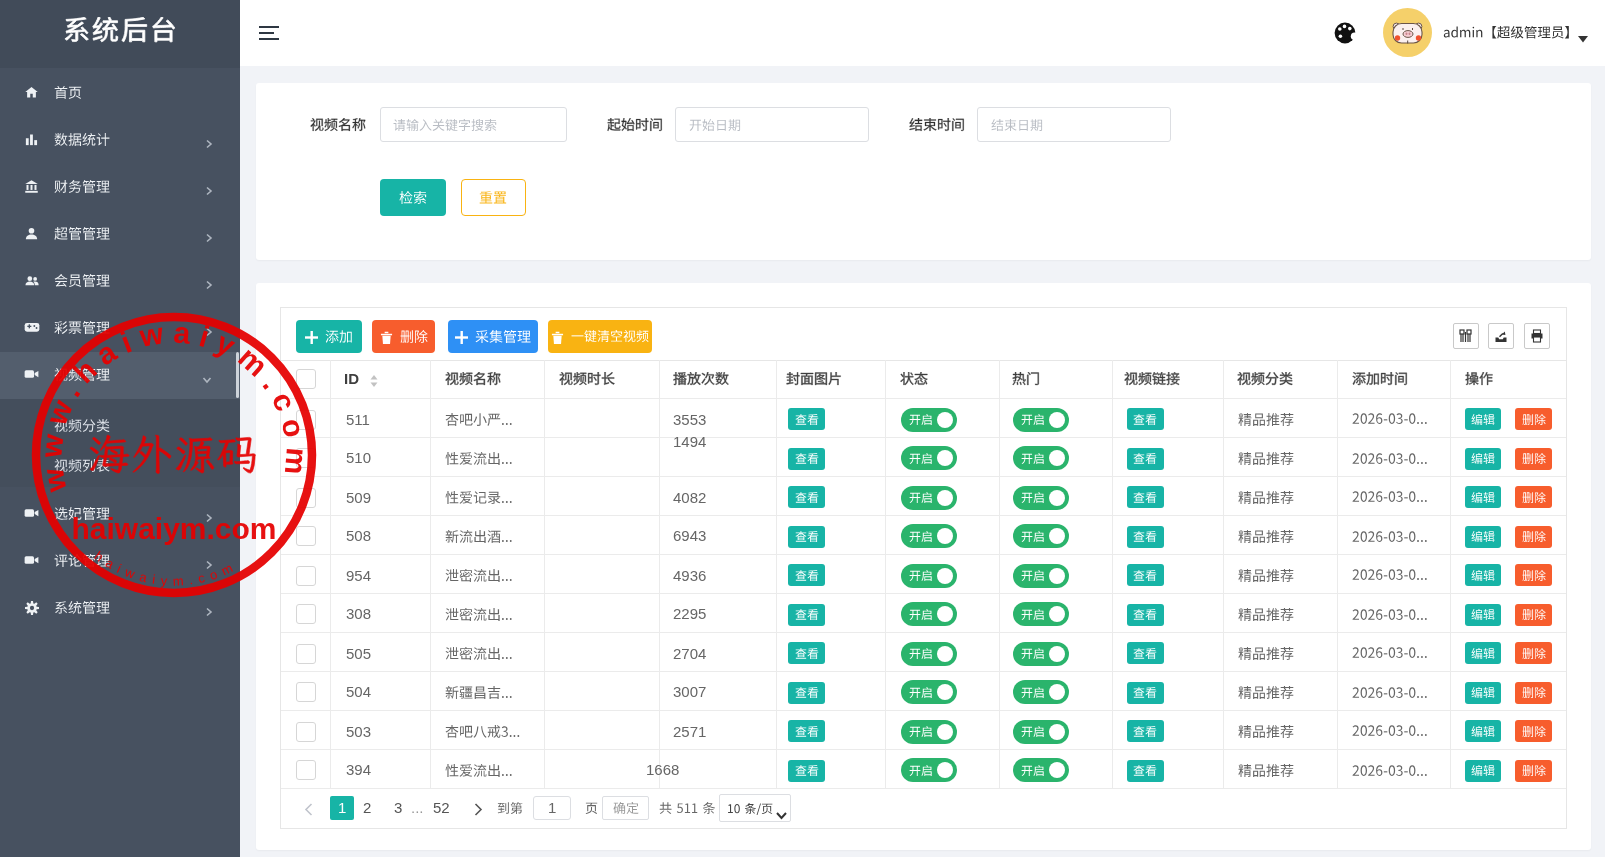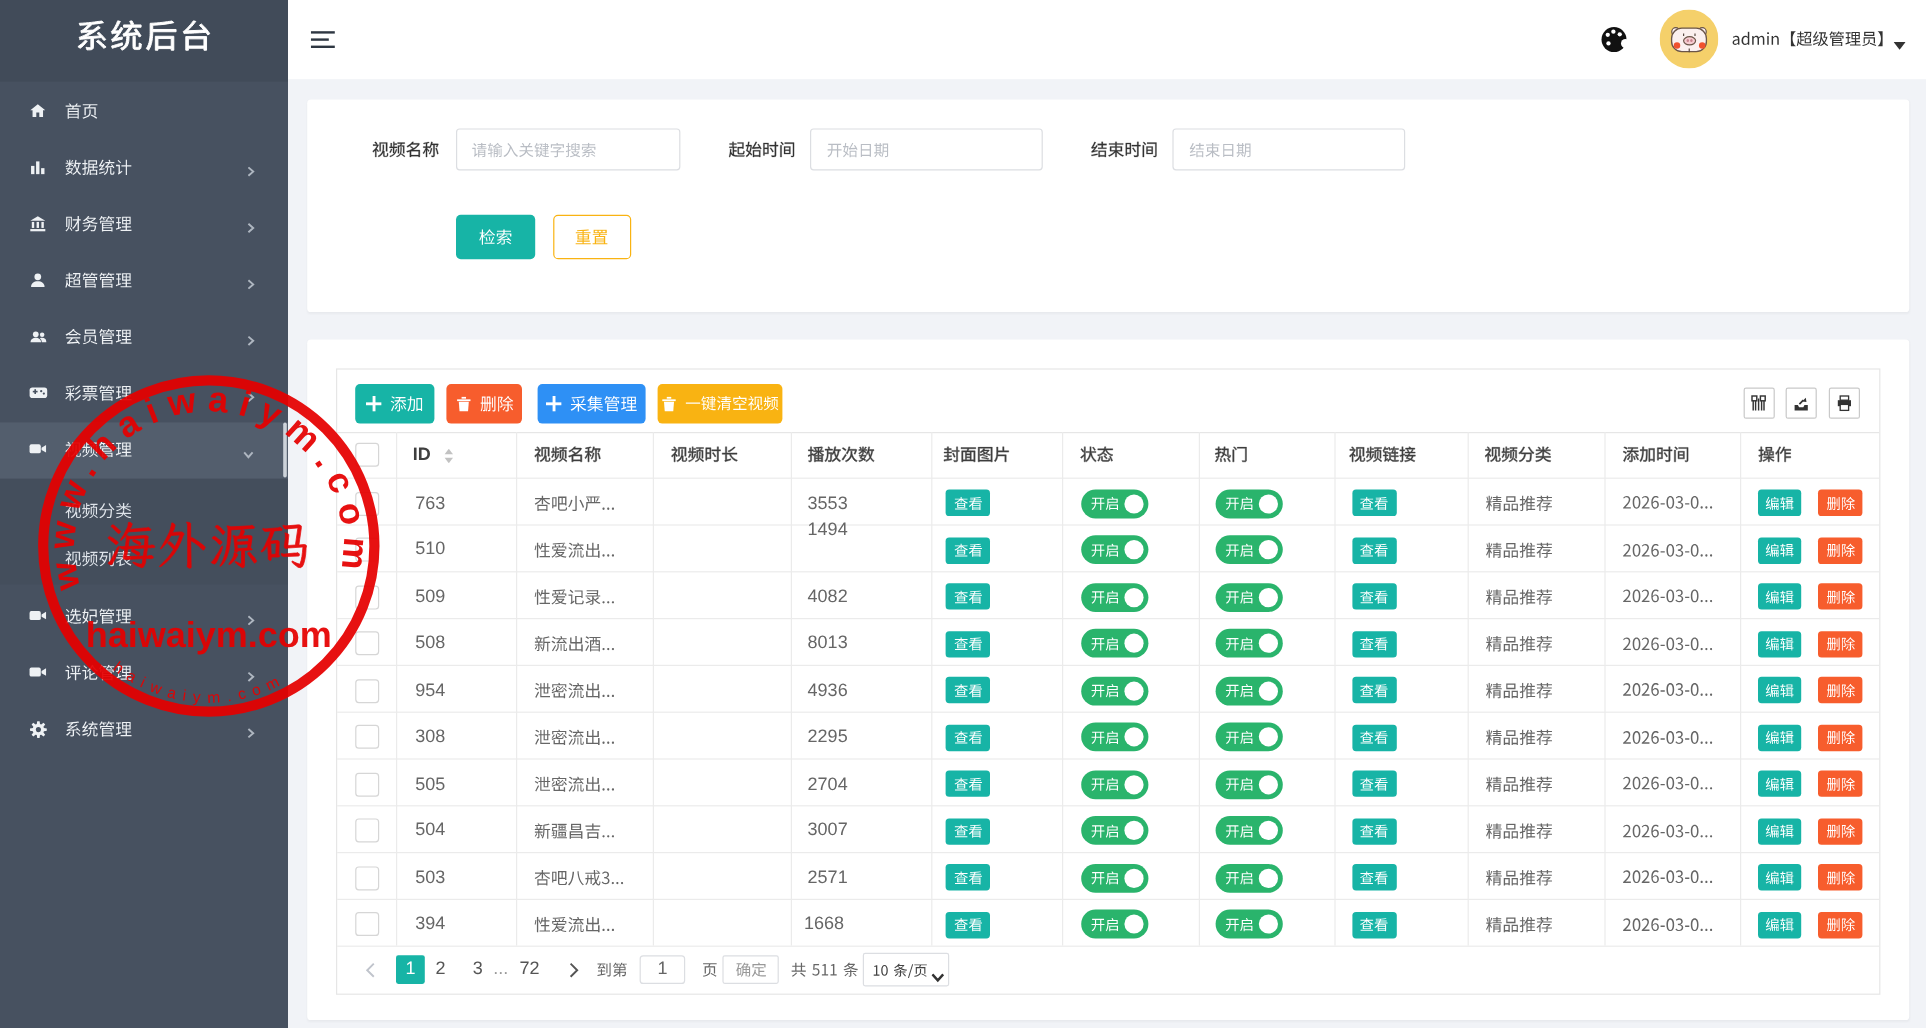--- a/index.html
+++ b/index.html
@@ -616,21 +616,21 @@
       <use href="#g49" x="300"></use>
     </svg>
   </div>
 <div class="abs" style="left:1465.0px;top:372.0px">
     <svg class="ct" width="28.0" height="14" viewBox="0 -84 200 100" fill="#3f3f3f" stroke="#3f3f3f" stroke-width="2.6">
       <use href="#g81" x="0"></use>
       <use href="#g82" x="100"></use>
     </svg>
   </div>
 <div class="abs cb" style="left:296px;top:410px"></div>
-<div class="abs num" style="left:346px;top:412px">763</div>
+<div class="abs num" style="left:346px;top:412px">511</div>
 <div class="abs" style="left:445.0px;top:412.5px">
     <svg class="ct" width="67.7" height="14" viewBox="0 -84 483 100" fill="#666">
       <use href="#g83" x="0"></use>
       <use href="#g84" x="100"></use>
       <use href="#g85" x="200"></use>
       <use href="#g86" x="300"></use>
       <use href="#g87" x="400"></use>
       <use href="#g87" x="428"></use>
       <use href="#g87" x="456"></use>
     </svg>
@@ -874,21 +874,21 @@
     <svg class="ct" width="67.7" height="14" viewBox="0 -84 483 100" fill="#666">
       <use href="#g108" x="0"></use>
       <use href="#g104" x="100"></use>
       <use href="#g105" x="200"></use>
       <use href="#g109" x="300"></use>
       <use href="#g87" x="400"></use>
       <use href="#g87" x="428"></use>
       <use href="#g87" x="456"></use>
     </svg>
   </div>
-<div class="abs num" style="left:673px;top:528px">8013</div>
+<div class="abs num" style="left:673px;top:528px">6943</div>
 <div class="abs" style="left:788px;top:526px;width:37px;height:22px;background:#17b4a6;border-radius:3px"></div>
 <div class="abs" style="left:794.5px;top:530.5px">
     <svg class="ct" width="24.0" height="12" viewBox="0 -84 200 100" fill="#fff">
       <use href="#g88" x="0"></use>
       <use href="#g89" x="100"></use>
     </svg>
   </div>
 <div class="abs" style="left:900.5px;top:524px;width:56px;height:24px;background:#2ab46c;border-radius:12px"></div>
 <div class="abs" style="left:936.5px;top:528px;width:16px;height:16px;background:#fff;border-radius:50%"></div>
 <div class="abs" style="left:908.5px;top:530.5px">
@@ -1367,21 +1367,21 @@
     <svg class="ct" width="67.7" height="14" viewBox="0 -84 483 100" fill="#666">
       <use href="#g102" x="0"></use>
       <use href="#g103" x="100"></use>
       <use href="#g104" x="200"></use>
       <use href="#g105" x="300"></use>
       <use href="#g87" x="400"></use>
       <use href="#g87" x="428"></use>
       <use href="#g87" x="456"></use>
     </svg>
   </div>
-<div class="abs num" style="left:670px;top:762px">1668</div>
+<div class="abs num" style="left:646px;top:762px">1668</div>
 <div class="abs" style="left:788px;top:760px;width:37px;height:22px;background:#17b4a6;border-radius:3px"></div>
 <div class="abs" style="left:794.5px;top:764.5px">
     <svg class="ct" width="24.0" height="12" viewBox="0 -84 200 100" fill="#fff">
       <use href="#g88" x="0"></use>
       <use href="#g89" x="100"></use>
     </svg>
   </div>
 <div class="abs" style="left:900.5px;top:758px;width:56px;height:24px;background:#2ab46c;border-radius:12px"></div>
 <div class="abs" style="left:936.5px;top:762px;width:16px;height:16px;background:#fff;border-radius:50%"></div>
 <div class="abs" style="left:908.5px;top:764.5px">
@@ -1444,21 +1444,21 @@
     </svg>
   </div>
 <div class="abs" style="left:304px;top:802px"><svg width="9" height="13" viewBox="0 0 9 13" fill="none" stroke="#c0c4cc" stroke-width="1.6">
       <path d="M7.5 1 L2 6.5 L7.5 12"></path>
     </svg></div>
 <div class="abs" style="left:330px;top:796px;width:24px;height:24px;background:#17b4a6;border-radius:2px"></div>
 <div class="abs num" style="left:338px;top:800px;color:#fff">1</div>
 <div class="abs num" style="left:363px;top:800px;color:#555">2</div>
 <div class="abs num" style="left:394px;top:800px;color:#555">3</div>
 <div class="abs num" style="left:411px;top:800px;color:#999">...</div>
-<div class="abs num" style="left:433px;top:800px;color:#555">72</div>
+<div class="abs num" style="left:433px;top:800px;color:#555">52</div>
 <div class="abs" style="left:474px;top:802px"><svg width="9" height="13" viewBox="0 0 9 13" fill="none" stroke="#555" stroke-width="1.6">
       <path d="M1.5 1 L7 6.5 L1.5 12"></path>
     </svg></div>
 <div class="abs" style="left:497.0px;top:802.0px">
     <svg class="ct" width="26.0" height="13" viewBox="0 -84 200 100" fill="#666">
       <use href="#g117" x="0"></use>
       <use href="#g118" x="100"></use>
     </svg>
   </div>
 <div class="abs inp" style="left:533px;top:796px;width:38px;height:24px"></div>

